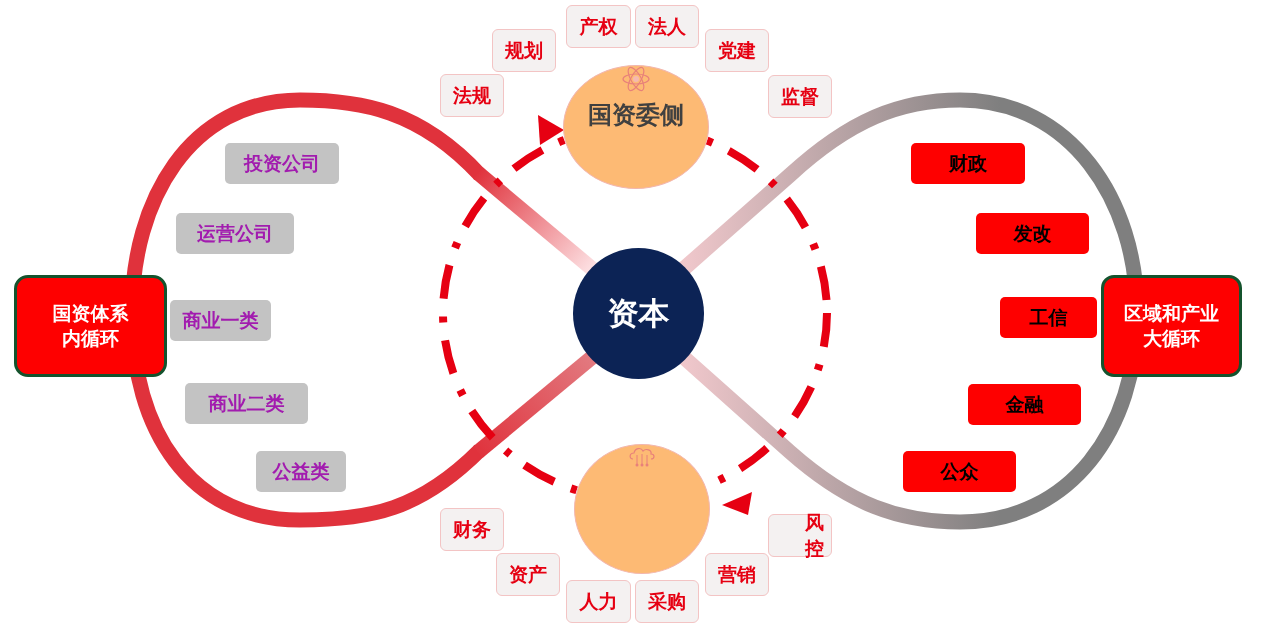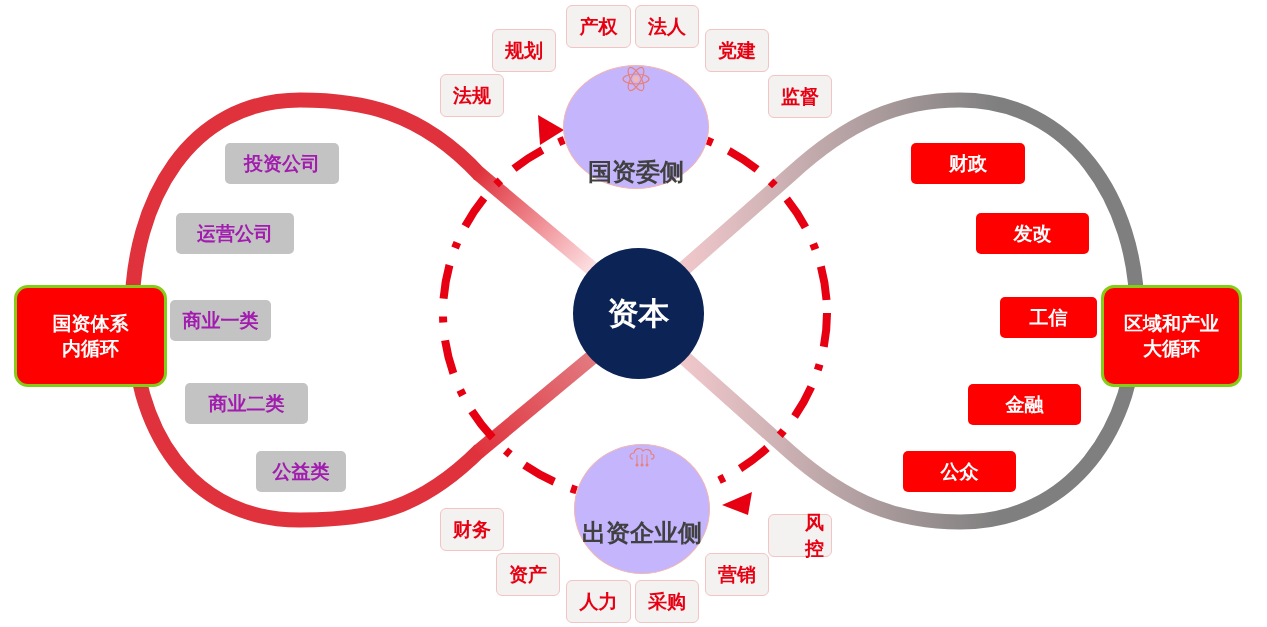--- a/index.html
+++ b/index.html
@@ -3,26 +3,26 @@
 <meta charset="utf-8">
 <style>
   html, body { margin:0; padding:0; background:#ffffff; }
   body { width:1267px; height:627px; position:relative; overflow:hidden;
     font-family: "DejaVu Sans", "Liberation Sans", sans-serif; }
   svg.bg { position:absolute; left:0; top:0; }
   .tag { position:absolute; display:flex; align-items:center; justify-content:center;
     font-weight:bold; font-size:19px; box-sizing:border-box; border-radius:5px; }
   .tag-pink { background:#f4f1f1; border:1px solid #f3c4c4; color:#e60012; border-radius:6px; }
   .tag-grey { background:#c3c3c3; color:#a21caf; }
-  .tag-red { background:#fe0000; color:#ffffff; }
-  .hub { position:absolute; background:#fe0000; color:#fff; border:3px solid #84cc16;
+  .tag-red { background:#fe0000; color:#000000; }
+  .hub { position:absolute; background:#fe0000; color:#fff; border:3px solid #14532d;
     border-radius:14px; display:flex; flex-direction:column; align-items:center; justify-content:center;
-    font-weight:bold; font-size:19px; line-height:25px; box-sizing:border-box; text-align:center;margin-top:10px; }
-  .side-circle { position:absolute; border:1px solid #f2b6ae; border-radius:50%; background:#c4b5fd;
-    display:flex; flex-direction:column; align-items:center; justify-content:space-between; box-sizing:border-box;gap:7px; }
+    font-weight:bold; font-size:19px; line-height:25px; box-sizing:border-box; text-align:center; }
+  .side-circle { position:absolute; border:1px solid #f2b6ae; border-radius:50%; background:#fdba74;
+    display:flex; flex-direction:column; align-items:center; justify-content:flex-start; box-sizing:border-box;gap:7px; }
   .side-title { font-weight:bold; font-size:24px; color:#404040; }
   .core { position:absolute; left:573px; top:248px; width:131px; height:131px; border-radius:50%;
     background:#0c2355; color:#fff; display:flex; align-items:center; justify-content:center;
     font-weight:bold; font-size:31px; }
 </style>
 </head>
 <body>
 
 <svg class="bg" width="1267" height="627" viewBox="0 0 1267 627">
   <defs>
@@ -65,21 +65,20 @@
 <div class="side-circle" style="left:574px; top:444px; width:136px; height:130px;">
   <svg width="30" height="22" viewBox="0 0 30 22">
     <path d="M6 14 C2 14 2 8 7 8 C8 3 14 2 16 6 C19 3 25 5 24 9 C28 9 28 14 24 14" fill="none" stroke="#e8807a" stroke-width="1.2"></path>
     <line x1="10" y1="10" x2="10" y2="20" stroke="#e8807a" stroke-width="1"></line>
     <line x1="15" y1="9" x2="15" y2="20" stroke="#e8807a" stroke-width="1"></line>
     <line x1="20" y1="10" x2="20" y2="20" stroke="#e8807a" stroke-width="1"></line>
     <circle cx="10" cy="20" r="1.5" fill="#e8807a"></circle>
       <circle cx="15" cy="20" r="1.5" fill="#e8807a"></circle>
       <circle cx="20" cy="20" r="1.5" fill="#e8807a"></circle>
   </svg>
-  <div class="side-title" style="margin-bottom:24px;">出资企业侧</div>
 </div>
 
 <div class="core">
   <span>资本</span>
 </div>
 
 <div class="hub" style="left:14px; top:275px; width:153px; height:102px;">
   <span>国资体系</span>
   <span>内循环</span>
 </div>

